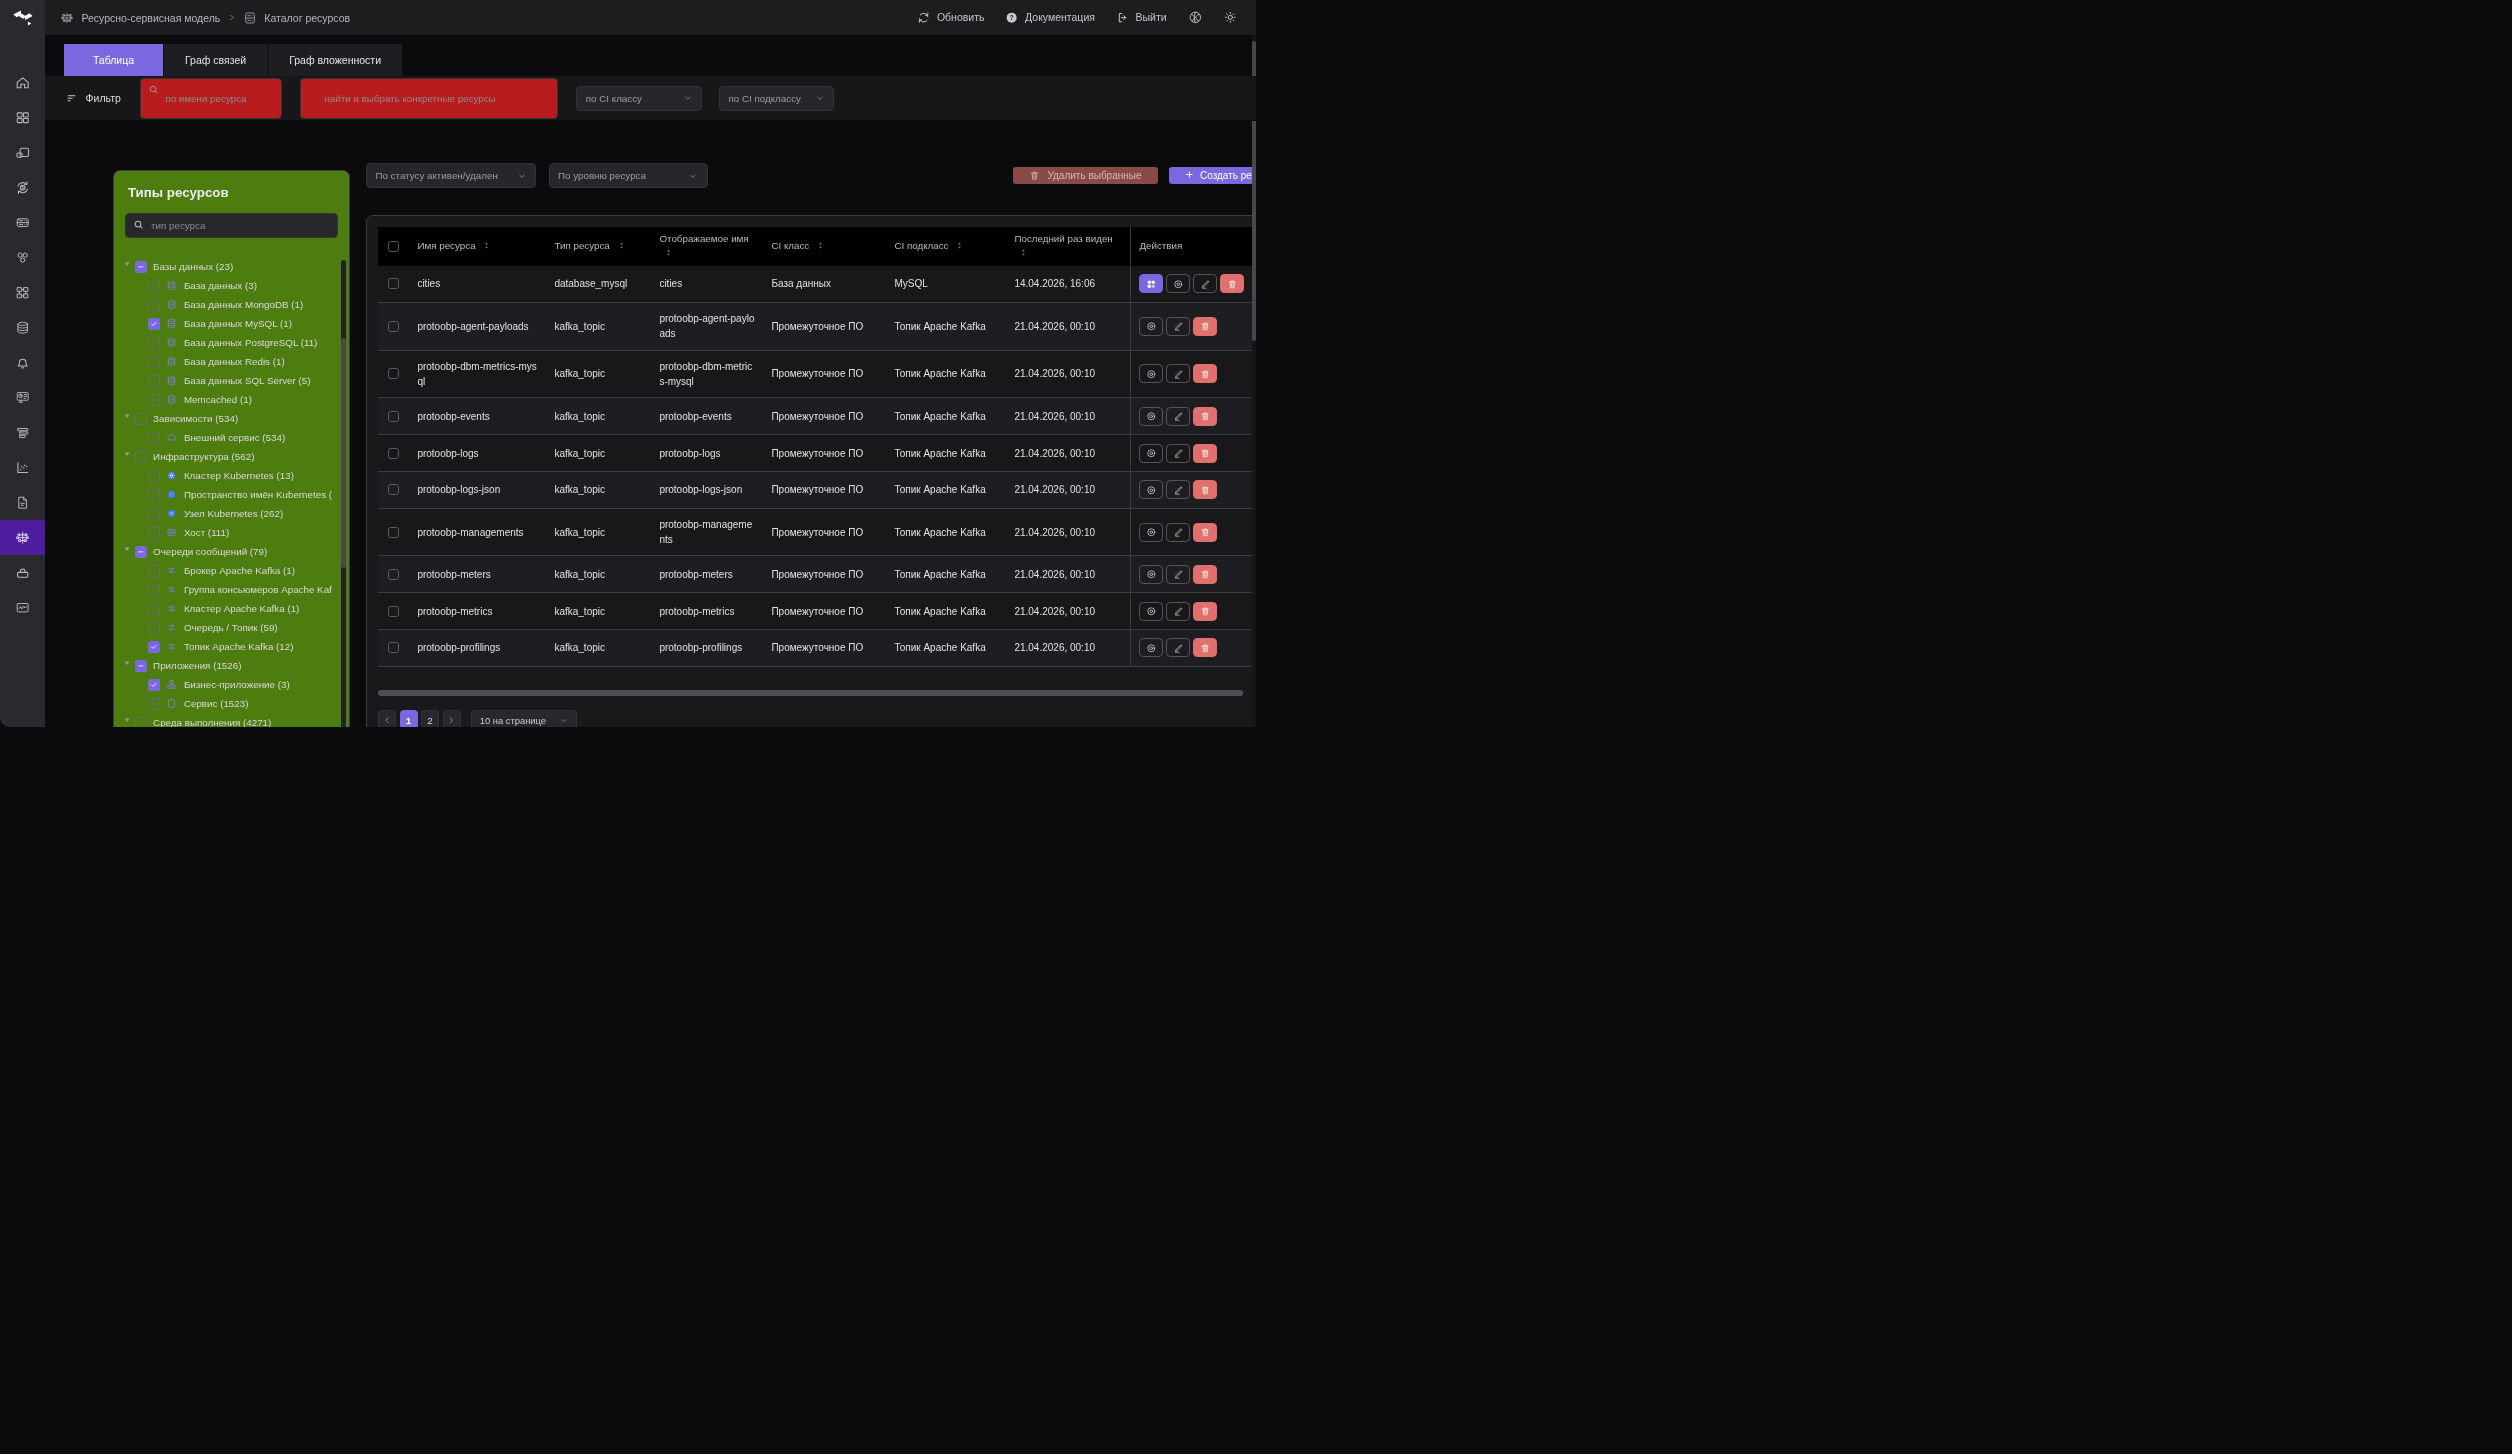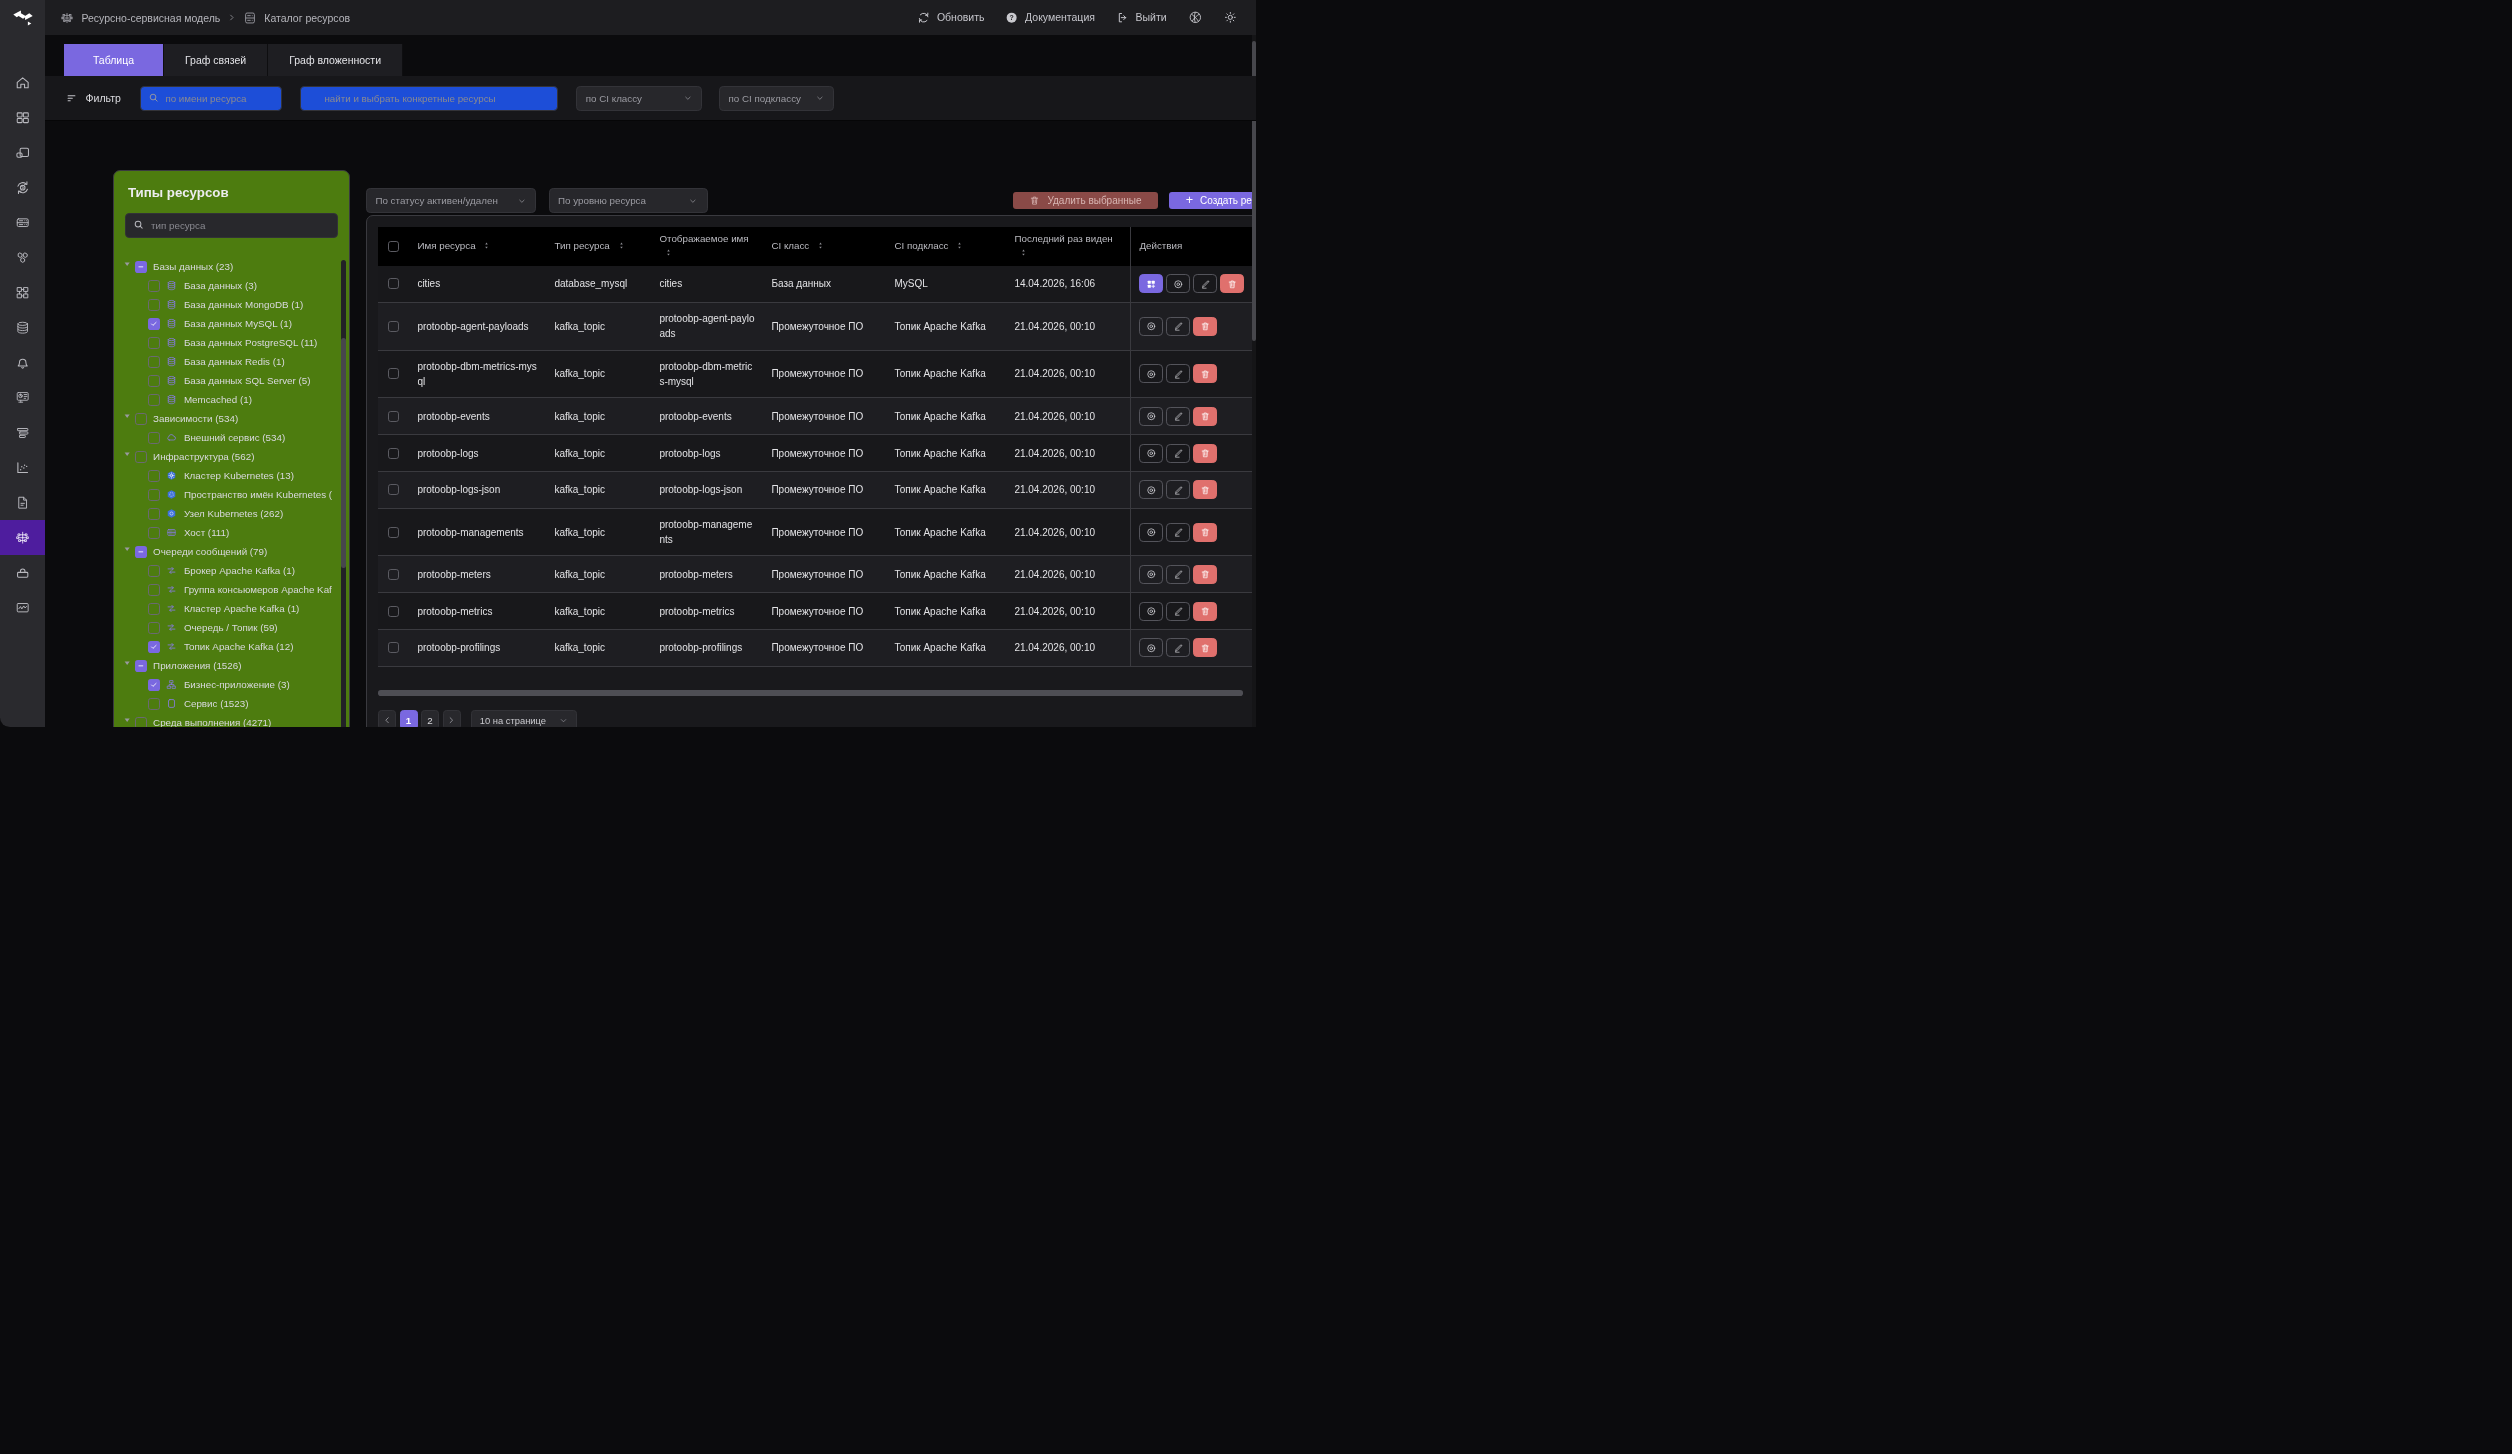--- a/index.html
+++ b/index.html
@@ -30,21 +30,21 @@
 
   
   .tabs{position:absolute;left:19px;top:9px;display:flex;z-index:3;}
   .tab{height:32px;display:flex;align-items:center;justify-content:center;padding:0 21px;font-size:10.5px;color:#e3e3e7;background:#1e1e22;border-right:0.7px solid #0e0e10;cursor:pointer;min-width:57px;}
   .tab.active{background:#7a68e0;color:#ffffff;}
 
   
   .filterband{position:absolute;left:0;right:0;top:41px;height:45px;background:#17171a;border-bottom:0.7px solid #060607;display:flex;align-items:center;padding-left:21px;box-sizing:border-box;z-index:2;}
   .filter-label{display:flex;align-items:center;gap:7px;font-size:10.5px;color:#dcdce0;margin-right:19.5px;}
   .filter-label svg{width:12.6px;height:12.6px;color:#c3c3c9;}
-  .f-input{background:#1d4ed8;border:0.7px solid #333338;border-radius:4.2px;height:25px;box-sizing:border-box;color:#b9b9bf;font-size:9.8px;outline:none;font-family:inherit;}
+  .f-input{background:#b91c1c;border:0.7px solid #333338;border-radius:4.2px;height:41px;box-sizing:border-box;color:#b9b9bf;font-size:9.8px;outline:none;font-family:inherit;}
   .f-input::placeholder{color:#8a8a91;}
   .inp-wrap{position:relative;margin-right:18px;}
   .inp-wrap .sic{position:absolute;left:7.7px;top:6.3px;color:#9a9aa0;}
   .inp-wrap .sic svg{width:11px;height:11px;}
   #filter-name{width:142px;padding:0 7px 0 24px;}
   #filter-find{width:258px;padding:0 23px;}
   .sel{background:#27272b;border:0.7px solid #333338;border-radius:4.2px;height:25px;display:flex;align-items:center;justify-content:space-between;padding:0 8.4px;color:#9c9ca3;font-size:9.8px;cursor:pointer;box-sizing:border-box;}
   .sel svg{width:9.8px;height:9.8px;color:#8a8a91;}
   #sel-ciclass{width:126px;margin-right:16.7px;}
   #sel-cisub{width:115px;}
@@ -66,21 +66,21 @@
   .tcb.off{border:1px solid #6a6a71;background:transparent;}
   .tcb.on,.tcb.ind{background:#7a68e0;}
   .tcb svg{width:7.7px;height:7.7px;color:#fff;}
   .ticon{width:12px;min-width:12px;margin-right:5.6px;color:#8b7cf0;display:flex;align-items:center;}
   .ticon svg{width:11px;height:11px;}
   .tlabel{overflow:hidden;text-overflow:clip;}
   .tree-scroll{position:absolute;right:2.8px;top:167px;width:4.9px;height:230px;background:#47474c;border-radius:2.8px;}
   .tree-track{position:absolute;right:2.8px;top:89px;bottom:7px;width:4.9px;background:#222226;border-radius:2.8px;}
 
   
-  .toolbar{position:absolute;left:321px;top:153px;width:923px;display:flex;align-items:center;justify-content:space-between;}
+  .toolbar{position:absolute;left:321px;top:128px;width:923px;display:flex;align-items:center;justify-content:space-between;}
   #sel-status{width:170px;margin-right:12.6px;}
   #sel-level{width:159px;}
   .toolbar .spacer{flex:1;}
   .btn{height:17px;border-radius:3px;display:flex;align-items:center;justify-content:center;font-size:10px;cursor:pointer;box-sizing:border-box;}
   .btn-delete{background:#8a4a47;color:#d8b6b3;width:145px;gap:7px;margin-right:11px;}
   .btn-delete svg{width:11px;height:11px;}
   .btn-create{background:#7a68e0;color:#ffffff;width:120px;gap:7px;}
   .btn-create .plus{font-size:12.6px;line-height:1;}
 
   

